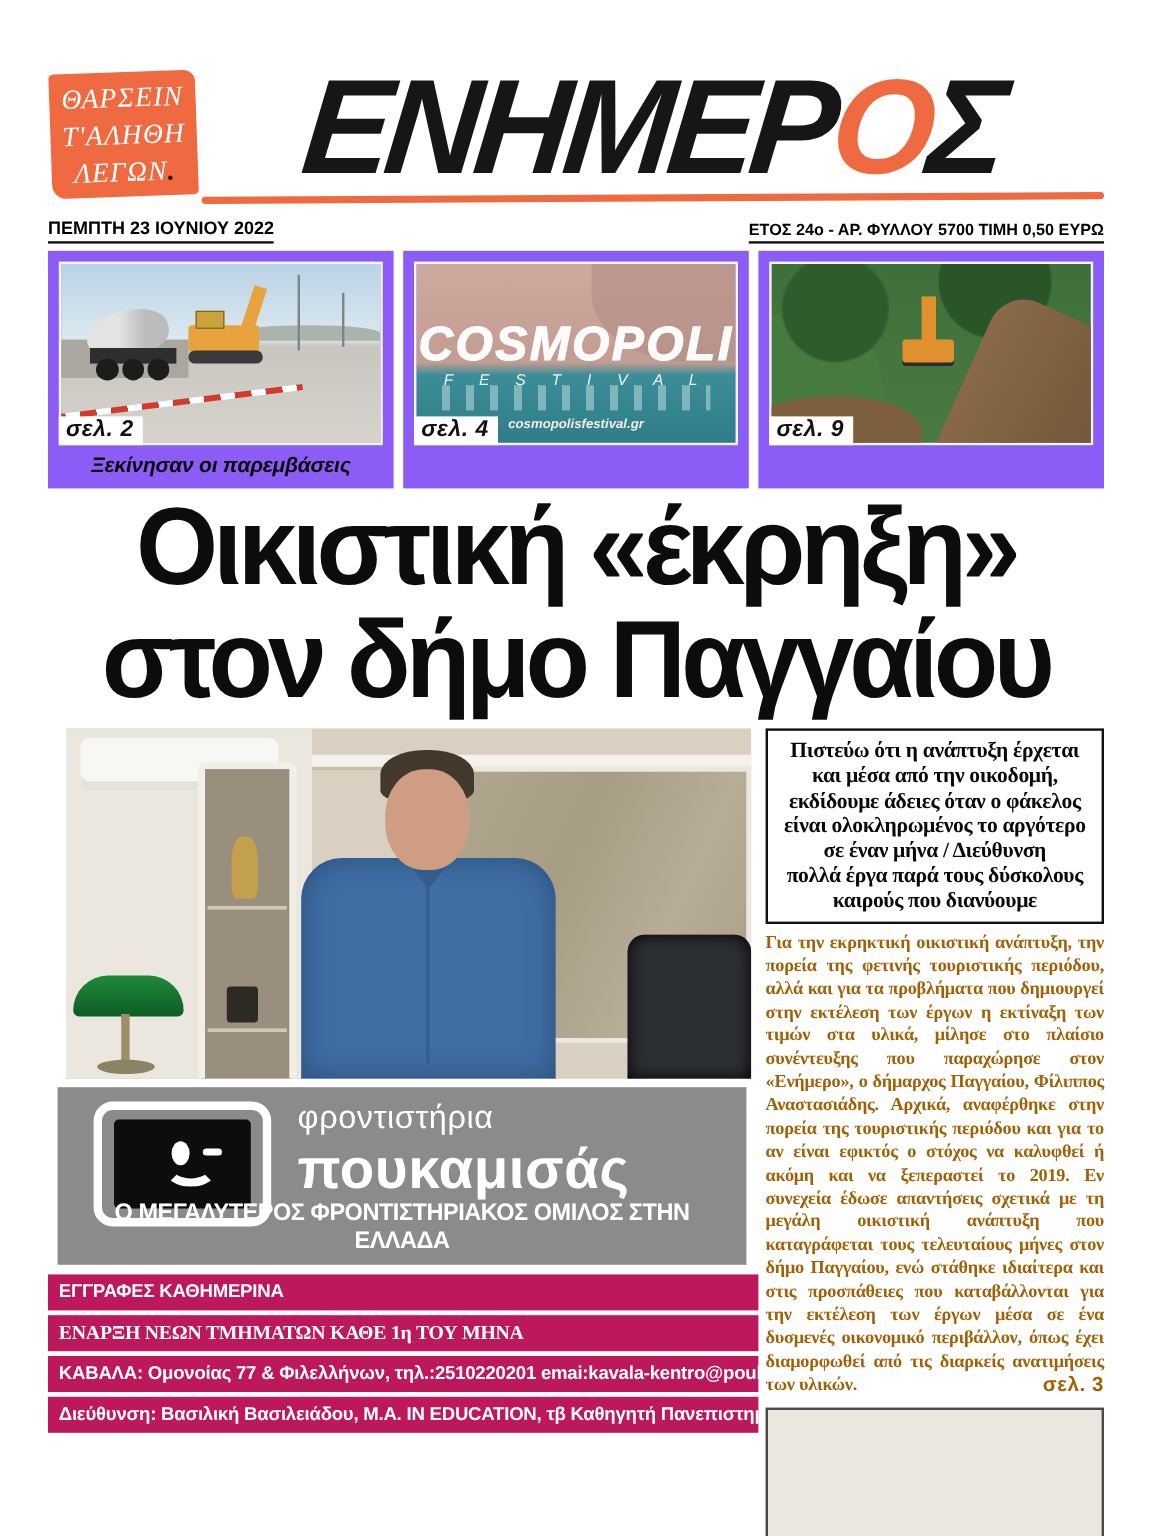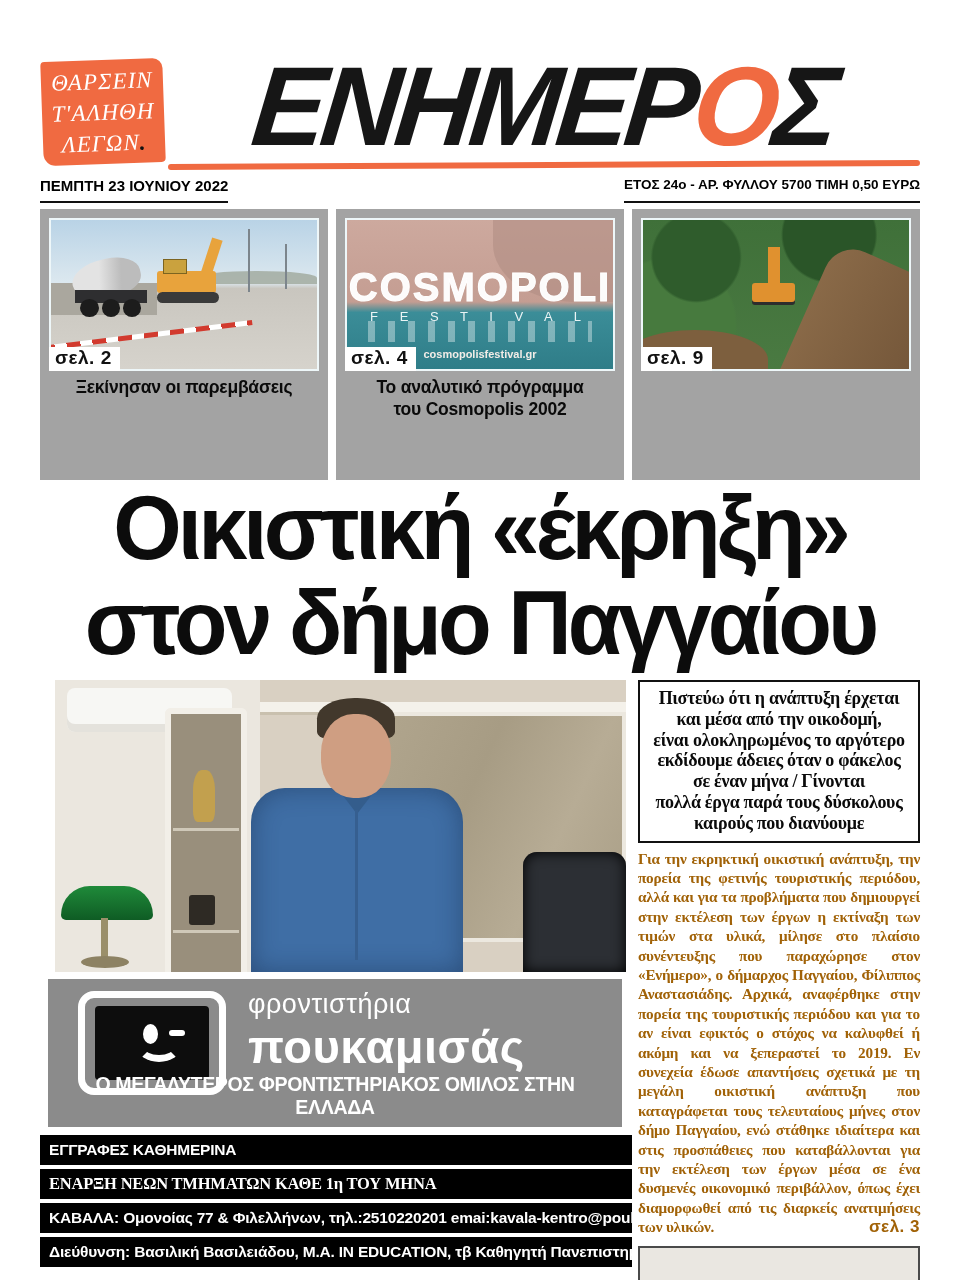--- a/index.html
+++ b/index.html
@@ -15,29 +15,29 @@
     font-size:23px; line-height:31px; text-align:center; padding-top:6px; letter-spacing:1px; }
   .slogan-box .dot { color:#111; font-weight:bold; }
   .logo-title { position:absolute; left:128px; top:-8px; width:752px; text-align:center;
     font-size:110px; font-weight:900; font-style:italic; letter-spacing:-5px;
     color:#161616; transform:skewX(-6deg) scaleY(1.02); white-space:nowrap; }
   .logo-title .o-orange { color:#f06a41; font-weight:900; }
   .logo-underline { position:absolute; left:128px; top:112px; width:752px; height:6px;
     background:#f06a41; border-radius:3px; transform:rotate(-0.3deg); }
 
   
-  .dateline { display:flex; justify-content:space-between; 
+  .dateline { display:flex; justify-content:space-between; align-items:flex-end;
     height:26px; margin-top:2px; font-weight:bold; }
   .dateline .dl-left  { font-size:15px; border-bottom:2px solid #111; padding-bottom:2px; }
   .dateline .dl-mid   { font-size:16px; }
   .dateline .dl-right { font-size:13.5px; border-bottom:2px solid #111; padding-bottom:2px; }
 
   
   .teasers { display:flex; gap:8px; margin-top:6px; }
-  .teaser { width:288px; height:271px; background:#a3a3a3; position:relative; padding:9px 9px 0 9px; }
+  .teaser { width:288px; height:198px; background:#8b5cf6; position:relative; padding:9px 9px 0 9px;font-style:italic; }
   .t-photo { position:relative; width:270px; height:153px; border:2px solid #eef7f9; overflow:hidden; background:#999; }
   .page-label { position:absolute; left:9px; top:138px; background:#fff; color:#111;
     font-weight:900; font-size:19px; padding:0 8px 2px 6px; z-index:5; letter-spacing:0.5px; }
   .t-caption { margin-top:5px; text-align:center; font-weight:800; font-size:17.5px;
     line-height:22px; color:#0a0a0a; letter-spacing:-0.2px; }
 
   
   .art1 { background:linear-gradient(#b9d3e6 0%, #dce8ef 42%, #c9c6bf 46%, #d6d3cc 100%); }
   .art1 .hills { position:absolute; left:55%; top:34%; width:45%; height:9%; background:#9fa89b; border-radius:50% 50% 0 0; opacity:.8; }
   .art1 .gravel { position:absolute; left:0; top:42%; width:40%; height:22%; background:#aaa79e; }
@@ -120,21 +120,21 @@
   .pouk-eye2 { position:absolute; left:84px; top:32px; width:16px; height:6px; background:#fff; border-radius:3px; }
   .pouk-smile { position:absolute; left:52px; top:34px; width:44px; height:30px; border:7px solid transparent;
     border-bottom:7px solid #fff; border-radius:50%; }
   .pouk-brand-top { position:absolute; left:200px; top:10px; font-size:27px; font-weight:normal; letter-spacing:0.5px; }
   .pouk-brand-main { position:absolute; left:200px; top:40px; font-size:47px; font-weight:800; letter-spacing:0.5px; }
   .pouk-tagline { position:absolute; left:0; bottom:8px; width:100%; text-align:center;
     font-size:20px; font-weight:800; letter-spacing:-0.4px; transform:scaleX(0.98); }
 
   
   .bars { margin-top:8px; }
-  .bar { width:592px; height:30px; background:#000000; color:#fff; display:flex; align-items:center;
+  .bar { width:592px; height:30px; background:#be185d; color:#fff; display:flex; align-items:center;
     padding-left:9px; font-size:15.5px; font-weight:bold; margin-bottom:4px; white-space:nowrap; letter-spacing:-0.2px; }
   .bar.serif { font-family:"Liberation Serif", serif; font-size:16.5px; }
 
   
   .quote-box { border:2px solid #111; padding:6px 4px 7px 4px; text-align:center;
     font-family:"Liberation Serif", serif; font-weight:bold; color:#0a0a0a; }
   .quote-title { font-size:18.5px; text-decoration:underline; margin-bottom:1px; }
   .quote-line { font-size:18px; line-height:20.8px; letter-spacing:-0.3px; }
 
   .article-body { margin-top:6px; font-family:"Liberation Serif", serif; font-weight:bold;
@@ -192,24 +192,20 @@
 
     <div class="teaser">
       <div class="t-photo art2">
         <div class="hill"></div>
           <div class="boats"></div>
         <div class="cosmo-title">COSMOPOLI</div>
         <div class="cosmo-fest">F E S T I V A L</div>
         <div class="cosmo-url">cosmopolisfestival.gr</div>
       </div>
       <div class="page-label">σελ. 4</div>
-      <div class="t-caption">
-        <div>Το αναλυτικό πρόγραμμα</div>
-        <div>του Cosmopolis 2002</div>
-      </div>
     </div>
 
     <div class="teaser">
       <div class="t-photo art3">
         <div class="trench"></div>
           <div class="mound"></div>
         <div class="exc3-boom"></div>
           <div class="exc3-body"></div>
       </div>
       <div class="page-label">σελ. 9</div>
@@ -266,23 +262,23 @@
         <div class="bar">Διεύθυνση: Βασιλική Βασιλειάδου, M.A. IN EDUCATION, τβ Καθηγητή Πανεπιστημίου Κρήτης</div>
       </div>
 
     </div>
 
     <div class="right-col">
 
       <div class="quote-box">
         <div class="quote-line">Πιστεύω ότι η ανάπτυξη έρχεται</div>
         <div class="quote-line">και μέσα από την οικοδομή,</div>
+        <div class="quote-line">εκδίδουμε άδειες όταν ο φάκελος</div>
         <div class="quote-line">είναι ολοκληρωμένος το αργότερο</div>
-        <div class="quote-line">εκδίδουμε άδειες όταν ο φάκελος</div>
-        <div class="quote-line">σε έναν μήνα / Γίνονται</div>
+        <div class="quote-line">σε έναν μήνα / Διεύθυνση</div>
         <div class="quote-line">πολλά έργα παρά τους δύσκολους</div>
         <div class="quote-line">καιρούς που διανύουμε</div>
       </div>
 
       <p class="article-body"><span>Για την εκρηκτική οικιστική ανάπτυξη, την πορεία της φετινής τουριστικής περιόδου, αλλά και για τα προβλήματα που δημιουργεί στην εκτέλεση των έργων η εκτίναξη των τιμών στα υλικά, μίλησε στο πλαίσιο συνέντευξης που παραχώρησε στον «Ενήμερο», ο δήμαρχος Παγγαίου, Φίλιππος Αναστασιάδης. Αρχικά, αναφέρθηκε στην πορεία της τουριστικής περιόδου και για το αν είναι εφικτός ο στόχος να καλυφθεί ή ακόμη και να ξεπεραστεί το 2019. Εν συνεχεία έδωσε απαντήσεις σχετικά με τη μεγάλη οικιστική ανάπτυξη που καταγράφεται τους τελευταίους μήνες στον δήμο Παγγαίου, ενώ στάθηκε ιδιαίτερα και στις προσπάθειες που καταβάλλονται για την εκτέλεση των έργων μέσα σε ένα δυσμενές οικονομικό περιβάλλον, όπως έχει διαμορφωθεί από τις διαρκείς ανατιμήσεις των υλικών.</span> <span class="pageref">σελ. 3</span></p>
 
       <div class="lawyer-card">
         
         
         

